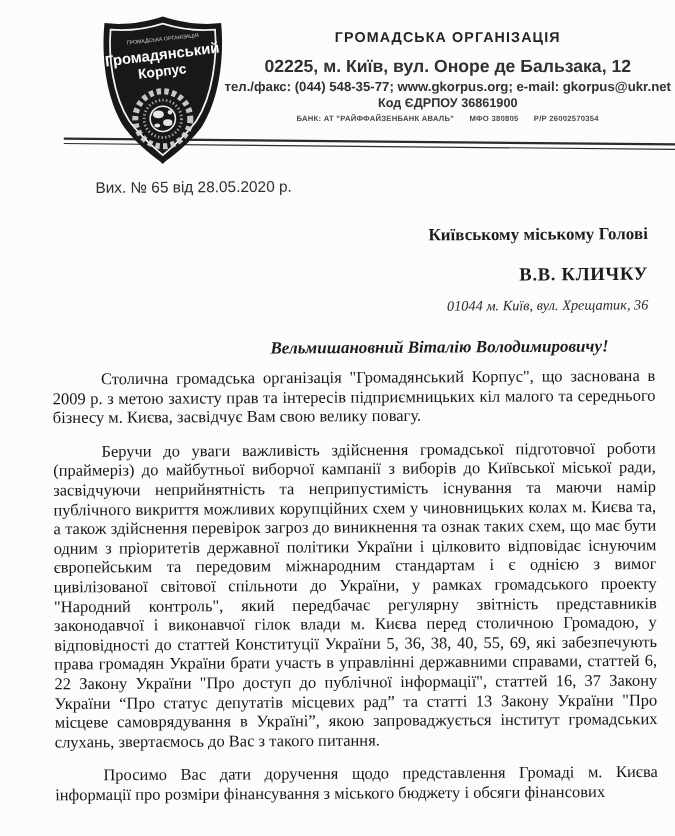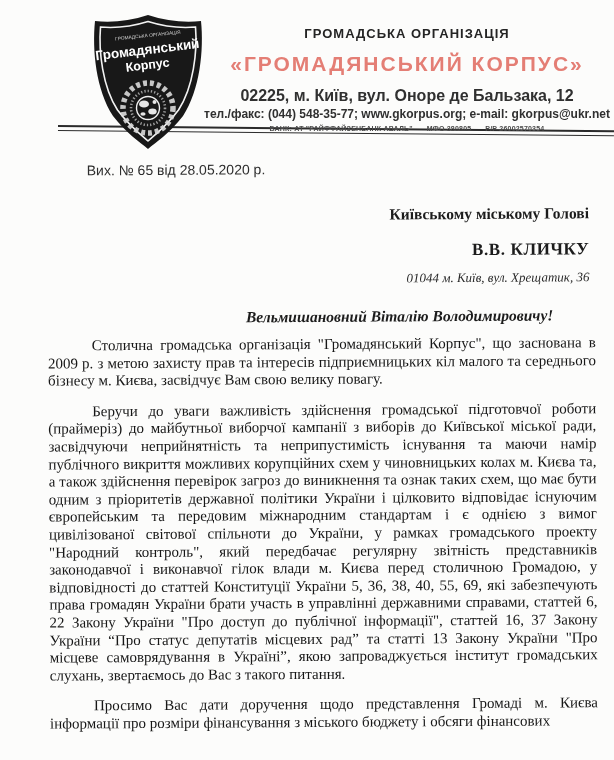--- a/index.html
+++ b/index.html
@@ -61,23 +61,23 @@
       <circle cx="64" cy="96" r="11.5" fill="#181818" stroke="#f0f0f0" stroke-width="1.4"></circle>
       <ellipse cx="60" cy="92" rx="5" ry="3.6" fill="#e6e6e6"></ellipse>
       <ellipse cx="68.5" cy="99.5" rx="4.2" ry="3" fill="#e6e6e6"></ellipse>
       <circle cx="70.5" cy="90" r="2" fill="#e6e6e6"></circle>
       <ellipse cx="59" cy="102" rx="2.6" ry="1.8" fill="#e6e6e6"></ellipse>
     </g>
   </svg>
 
   <div class="header-right">
     <div class="org-type">ГРОМАДСЬКА ОРГАНІЗАЦІЯ</div>
-    <div class="org-name">«ГРОМАДЯНСЬКИЙ КОРПУС»</div>
     <div class="hdr-addr">02225, м. Київ, вул. Оноре де Бальзака, 12</div>
     <div class="hdr-tel">тел./факс: (044) 548-35-77; www.gkorpus.org; e-mail: gkorpus@ukr.net</div>
+    <div class="hdr-edr">Код ЄДРПОУ 36861900</div>
     <div class="bank-row">
       <span>БАНК: АТ "РАЙФФАЙЗЕНБАНК АВАЛЬ"</span>
       <span>МФО 380805</span>
       <span>Р/Р 26002570354</span>
     </div>
   </div>
 
   <div class="rule">
     <div class="l1"></div>
     <div class="l2"></div>

